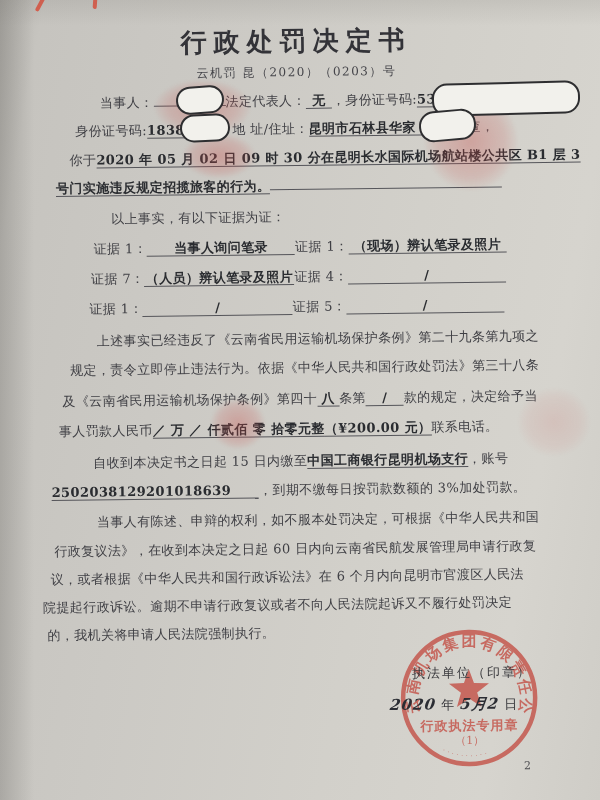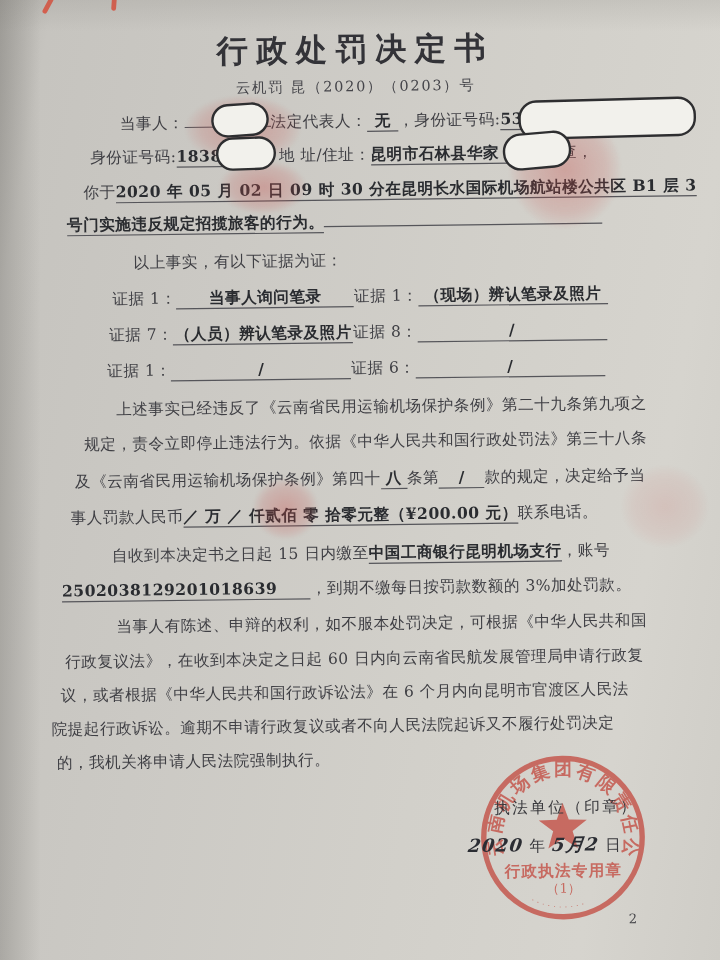--- a/index.html
+++ b/index.html
@@ -51,24 +51,24 @@
     <div class="line" style="left:58px;top:178px;">
       <span class="ul hw">号门实施违反规定招揽旅客的行为。</span><span class="ul" style="width:232px;"></span>
     </div>
 
     <div class="line" style="left:113px;top:208px;">以上事实，有以下证据为证：</div>
 
     <div class="line" style="left:95px;top:238px;">
       <span>证据 1：</span><span class="ul ctr hw" style="width:148px;">当事人询问笔录</span><span>证据 1：</span><span class="ul ctr hw" style="width:158px;">（现场）辨认笔录及照片</span>
     </div>
     <div class="line" style="left:92px;top:268px;">
-      <span>证据 7：</span><span class="ul ctr hw" style="width:150px;">（人员）辨认笔录及照片</span><span>证据 8：</span><span class="ul ctr hw" style="width:158px;">/</span>
+      <span>证据 7：</span><span class="ul ctr hw" style="width:150px;">（人员）辨认笔录及照片</span><span>证据 4：</span><span class="ul ctr hw" style="width:158px;">/</span>
     </div>
     <div class="line" style="left:90px;top:298px;">
-      <span>证据 1：</span><span class="ul ctr hw" style="width:150px;">/</span><span>证据 6：</span><span class="ul ctr hw" style="width:158px;">/</span>
+      <span>证据 1：</span><span class="ul ctr hw" style="width:150px;">/</span><span>证据 5：</span><span class="ul ctr hw" style="width:158px;">/</span>
     </div>
 
     <div class="line" style="left:97px;top:330px;">上述事实已经违反了《云南省民用运输机场保护条例》第二十九条第九项之</div>
     <div class="line" style="left:70px;top:359px;">规定，责令立即停止违法行为。依据《中华人民共和国行政处罚法》第三十八条</div>
     <div class="line" style="left:62px;top:390px;">
       <span>及《云南省民用运输机场保护条例》第四十</span><span class="ul ctr hw" style="width:22px;">八</span><span>条第</span><span class="ul ctr hw" style="width:38px;">/</span><span>款的规定，决定给予当</span>
     </div>
     <div class="line" style="left:58px;top:420px;">
       <span>事人罚款人民币</span><span class="ul ctr hw" style="min-width:170px;">／ 万 ／ 仟贰佰 零 拾零元整</span><span class="ul ctr hw">（¥200.00 元）</span><span>联系电话。</span>
     </div>

